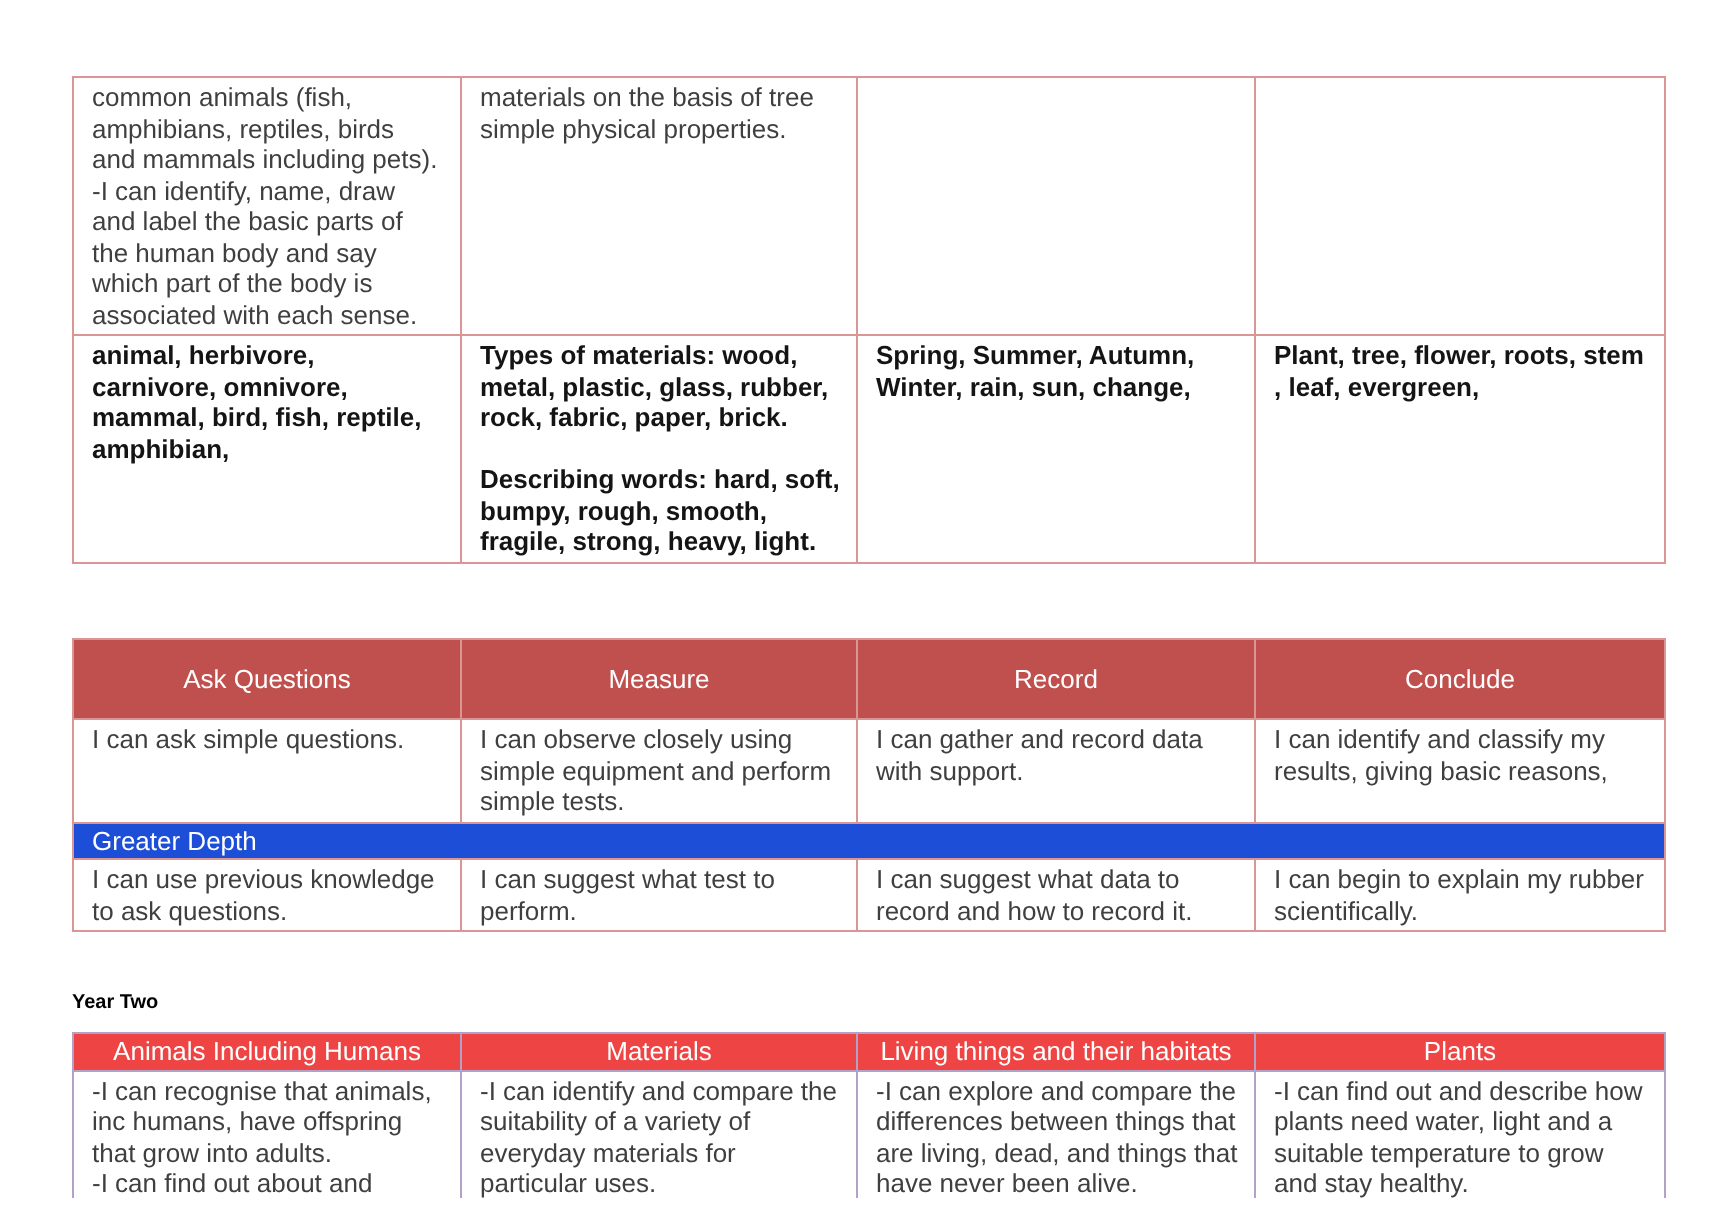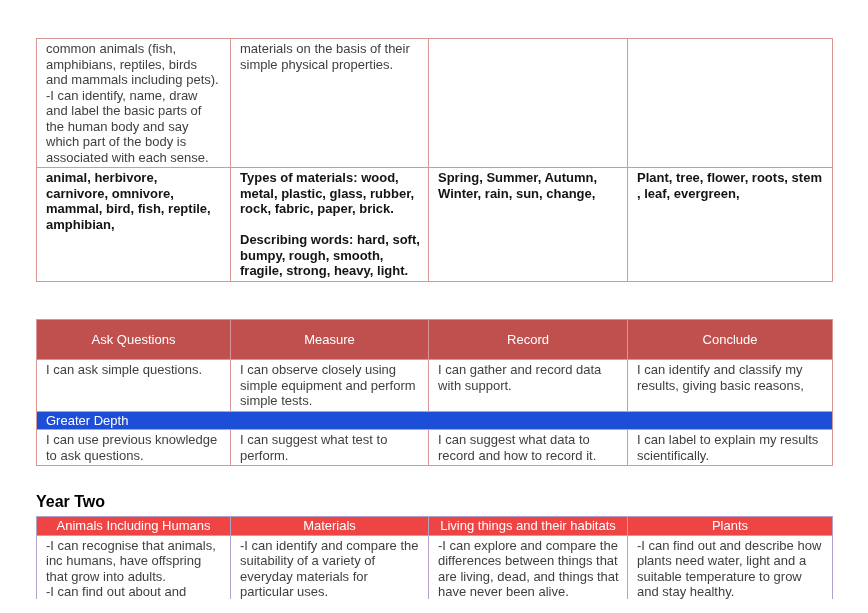--- a/index.html
+++ b/index.html
@@ -66,21 +66,21 @@
     background: #1d4ed8;
     color: #ffffff;
     height: 14px;
     padding: 1px 8px 1px 9px;
     white-space: nowrap;
   }
   .skills-table tr.r2 td { height: 28px; }
   
   .year-heading {
     margin: 28px 0 6px 0;
-    font-size: 16px;
+    font-size: 10px;
     font-weight: bold;
     color: #000000;
     line-height: 16px;
   }
   .y2-table th {
     background: #ef4444;
     color: #ffffff;
     font-weight: normal;
     text-align: center;
     height: 15px;
@@ -104,21 +104,21 @@
       <colgroup>
           <col style="width:194px">
           <col style="width:198px">
           <col style="width:199px">
           <col style="width:205px">
         </colgroup>
       <tbody>
           <tr class="row-overview">
         <td>common animals (fish, amphibians, reptiles, birds and mammals including pets).
 -I can identify, name, draw and label the basic parts of the human body and say which part of the body is associated with each sense.</td>
-        <td>materials on the basis of their simple physical properties.</td>
+        <td>materials on the basis of tree simple physical properties.</td>
         <td></td>
         <td></td>
       </tr>
       <tr class="row-vocab">
         <td>animal, herbivore, carnivore, omnivore, mammal, bird, fish, reptile, amphibian,</td>
         <td>Types of materials: wood, metal, plastic, glass, rubber, rock, fabric, paper, brick.
 
 Describing words: hard, soft, bumpy, rough, smooth, fragile, strong, heavy, light.</td>
         <td>Spring, Summer, Autumn, Winter, rain, sun, change,</td>
         <td>Plant, tree, flower, roots, stem , leaf, evergreen,</td>
@@ -146,21 +146,21 @@
         <td>I can gather and record data with support.</td>
         <td>I can identify and classify my results, giving basic reasons,</td>
       </tr>
       <tr class="gd">
         <td colspan="4">Greater Depth</td>
       </tr>
       <tr class="r2">
         <td>I can use previous knowledge to ask questions.</td>
         <td>I can suggest what test to perform.</td>
         <td>I can suggest what data to record and how to record it.</td>
-        <td>I can label to explain my results scientifically.</td>
+        <td>I can begin to explain my rubber scientifically.</td>
       </tr>
     </tbody>
       </table>
 
     <div class="year-heading">Year Two</div>
 
     <table class="y2-table">
       <colgroup>
           <col style="width:194px">
           <col style="width:198px">

